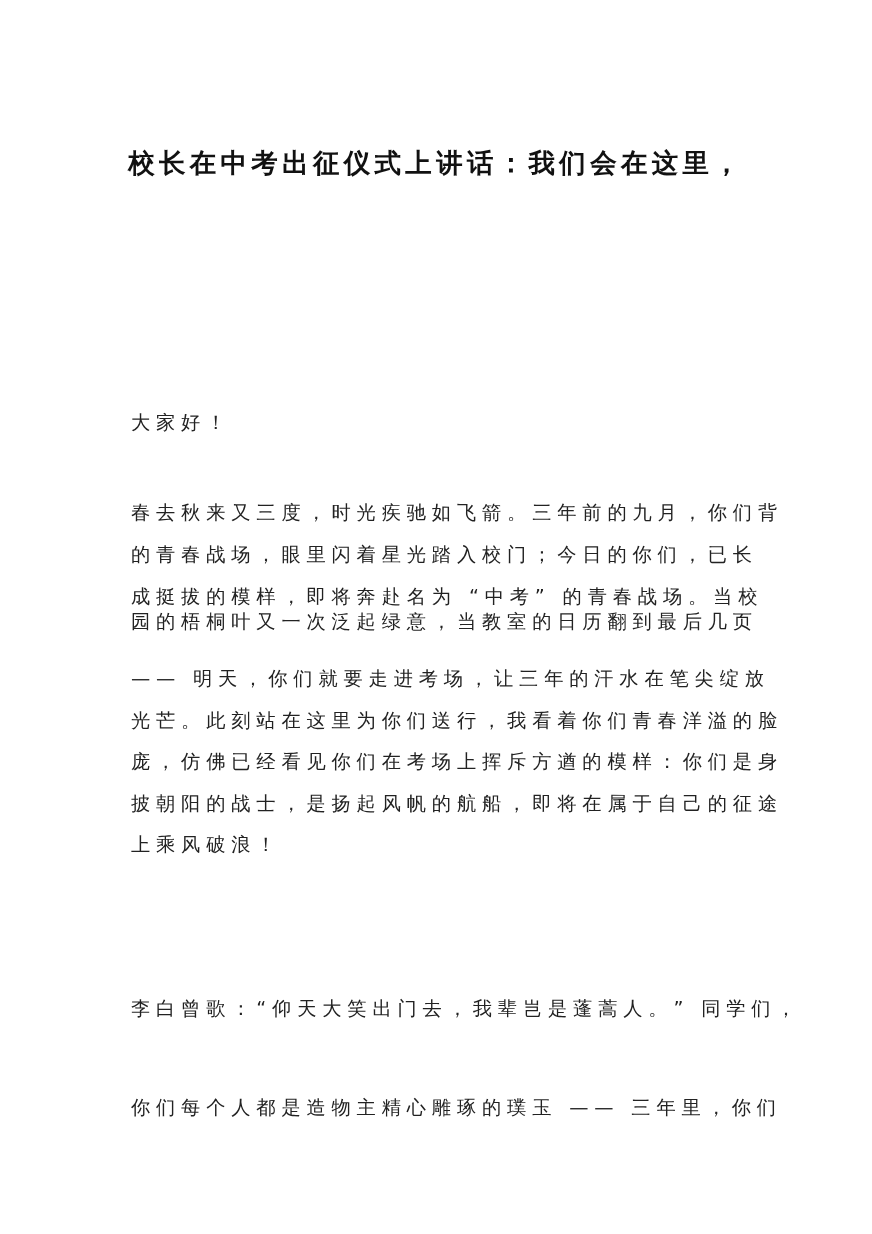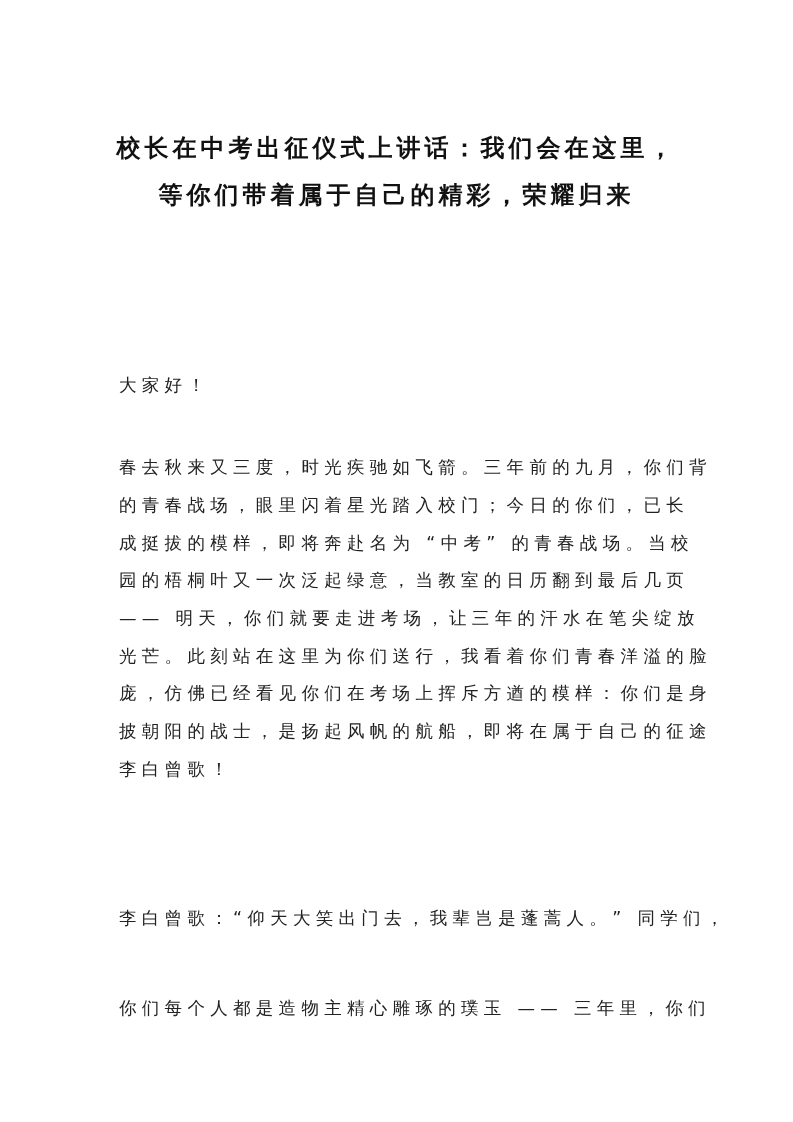--- a/index.html
+++ b/index.html
@@ -17,34 +17,33 @@
     position: absolute; left: 119px; width: 560px; white-space: nowrap;
     font-family: "DejaVu Sans", "Liberation Sans", sans-serif;
     font-size: 17.5px; letter-spacing: 5.3px; line-height: 24px; color: #222;
   }
 </style>
 </head>
 <body>
 
 <div class="page">
   <div class="title-line t1">校长在中考出征仪式上讲话：我们会在这里，</div>
-  <div class="title-line t2">等你们带着属于自己的精彩，荣耀归来</div>
 
   <div class="line" style="top:373px">大家好！</div>
 
   <div>
     <div class="line" style="top:455px">春去秋来又三度，时光疾驰如飞箭。三年前的九月，你们背</div>
     <div class="line" style="top:493px">的青春战场，眼里闪着星光踏入校门；今日的你们，已长</div>
     <div class="line" style="top:531px">成挺拔的模样，即将奔赴名为 “中考” 的青春战场。当校</div>
-    <div class="line" style="top:568px">园的梧桐叶又一次泛起绿意，当教室的日历翻到最后几页</div>
+    <div class="line" style="top:554px">园的梧桐叶又一次泛起绿意，当教室的日历翻到最后几页</div>
     <div class="line" style="top:606px">—— 明天，你们就要走进考场，让三年的汗水在笔尖绽放</div>
     <div class="line" style="top:644px">光芒。此刻站在这里为你们送行，我看着你们青春洋溢的脸</div>
     <div class="line" style="top:681px">庞，仿佛已经看见你们在考场上挥斥方遒的模样：你们是身</div>
     <div class="line" style="top:719px">披朝阳的战士，是扬起风帆的航船，即将在属于自己的征途</div>
-    <div class="line" style="top:757px">李白曾歌！</div>
+    <div class="line" style="top:757px">上乘风破浪！</div>
   </div>
 
 
   <div>
     <div class="line" style="top:906px">李白曾歌：“仰天大笑出门去，我辈岂是蓬蒿人。” 同学们，</div>
     <div class="line" style="top:996px">你们每个人都是造物主精心雕琢的璞玉 —— 三年里，你们</div>
   </div>
 </div>
 
 </body></html>

